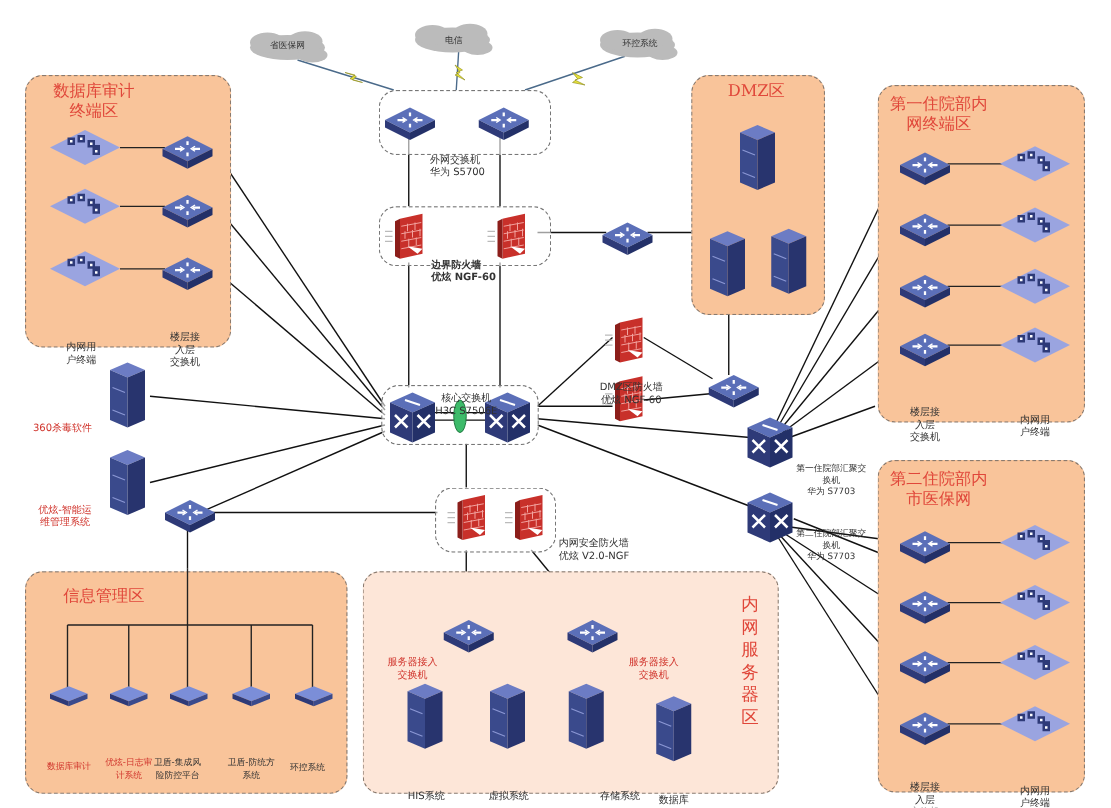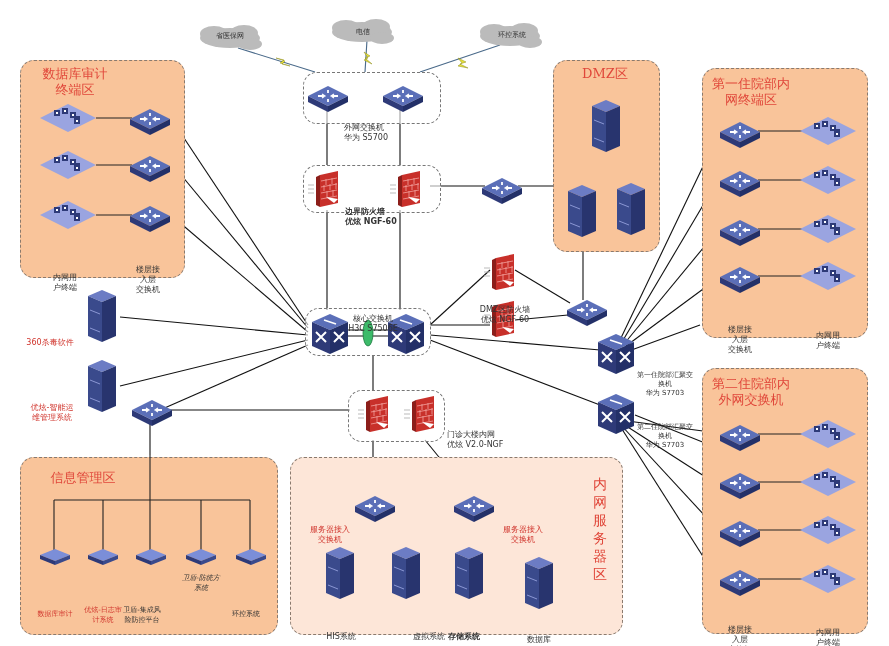--- a/index.html
+++ b/index.html
@@ -126,21 +126,21 @@
 
 <div class="zone" style="left:553px;top:60px;width:107px;height:192px;"></div>
 <div class="zone-title" style="left:580px;top:66px;width:50px;">DMZ区</div>
 
 <div class="zone" style="left:702px;top:68px;width:166px;height:270px;"></div>
 <div class="zone-title" style="left:706px;top:76px;width:90px;">第一住院部内
 网终端区</div>
 
 <div class="zone" style="left:702px;top:368px;width:166px;height:266px;"></div>
 <div class="zone-title" style="left:706px;top:376px;width:90px;">第二住院部内
-外网交换机</div>
+市医保网</div>
 
 <div class="zone" style="left:20px;top:457px;width:258px;height:178px;"></div>
 <div class="zone-title" style="left:48px;top:470px;width:70px;text-align:center;">信息管理区</div>
 
 <div class="zone light" style="left:290px;top:457px;width:333px;height:178px;"></div>
 <div class="vert" style="left:592px;top:475px;">内
 网
 服
 务
 器
@@ -396,21 +396,21 @@
 <div class="cloud-lbl" style="left:492px;top:30px;width:40px;">环控系统</div>
 
 <div class="lbl left" style="left:344px;top:98px;">外网交换机
 华为 S5700</div>
 <div class="lbl left" style="left:345px;top:182px;font-weight:bold;">边界防火墙
 优炫 NGF-60</div>
 <div class="lbl" style="left:338px;top:289px;width:70px;">核心交换机
 H3C S7506E</div>
 <div class="lbl" style="left:475px;top:280px;width:60px;">DMZ区防火墙
 优炫 NGF-60</div>
-<div class="lbl left" style="left:447px;top:405px;">门诊大楼内网
+<div class="lbl left" style="left:447px;top:405px;">内网安全防火墙
 优炫 V2.0-NGF</div>
 <div class="lbl" style="left:632px;top:346px;width:66px;font-size:7px;line-height:9px;">第一住院部汇聚交
 换机
 华为 S7703</div>
 <div class="lbl" style="left:632px;top:398px;width:66px;font-size:7px;line-height:9px;">第二住院部汇聚交
 换机
 华为 S7703</div>
 <div class="lbl red" style="left:22px;top:313px;width:56px;">360杀毒软件</div>
 <div class="lbl red" style="left:24px;top:378px;width:56px;">优炫-智能运
 维管理系统</div>
@@ -431,24 +431,24 @@
 入层
 交换机</div>
 <div class="lbl" style="left:808px;top:603px;width:40px;">内网用
 户终端</div>
 
 <div class="lbl red" style="left:30px;top:584px;width:50px;font-size:7px;font-family:Liberation Mono, monospace;">数据库审计</div>
 <div class="lbl red" style="left:78px;top:580px;width:50px;font-size:7px;">优炫-日志审
 计系统</div>
 <div class="lbl" style="left:116px;top:580px;width:52px;font-size:7px;">卫盾-集成风
 险防控平台</div>
-<div class="lbl" style="left:176px;top:548px;width:50px;font-size:7px;font-style:italic;">卫盾-防统方
+<div class="lbl" style="left:176px;top:580px;width:50px;font-size:7px;">卫盾-防统方
 系统</div>
 <div class="lbl" style="left:224px;top:584px;width:44px;font-size:7px;">环控系统</div>
 
 <div class="lbl red" style="left:303px;top:500px;width:54px;">服务器接入
 交换机</div>
 <div class="lbl red" style="left:496px;top:500px;width:54px;">服务器接入
 交换机</div>
 <div class="lbl" style="left:316px;top:607px;width:50px;">HIS系统</div>
-<div class="lbl" style="left:404px;top:607px;width:50px;">虚拟系统</div>
-<div class="lbl" style="left:439px;top:607px;width:50px;font-weight:bold;">存储系统</div>
+<div class="lbl" style="left:382px;top:607px;width:50px;">虚拟系统</div>
+<div class="lbl" style="left:471px;top:607px;width:50px;">存储系统</div>
 <div class="lbl" style="left:514px;top:610px;width:50px;">数据库</div>
 
 </body></html>

